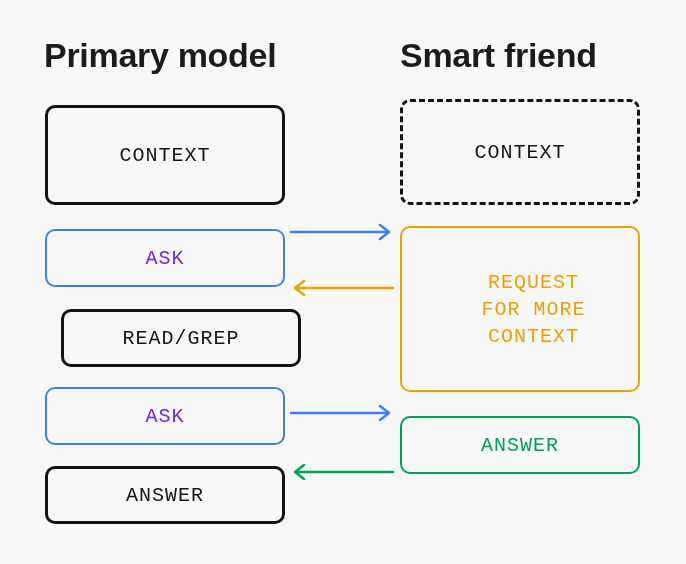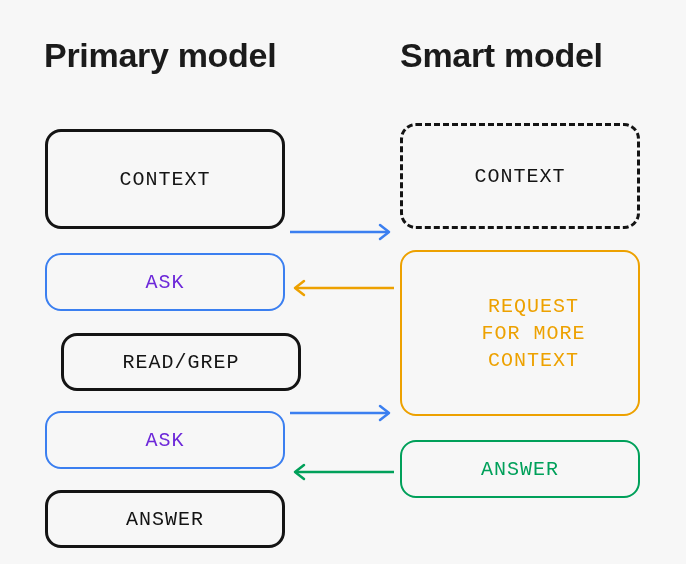--- a/index.html
+++ b/index.html
@@ -35,28 +35,27 @@
   #title-right { left: 400px; top: 38px; }
 
   
   .box {
     position: absolute;
     box-sizing: border-box;
     display: flex;
     align-items: center;
     justify-content: center;
     text-align: center;
-    border-radius: 16px;
+    border-radius: 10px;
     background: #f7f7f7;
     font-family: "Liberation Mono", "DejaVu Sans Mono", monospace;
     font-size: 20px;
     letter-spacing: 1px;
     line-height: 1.35;
     white-space: pre-line;
-    margin-top: 24px;
   }
 
   .box.solid-black {
     border: 3px solid #141414;
     color: #141414;
   }
   .box.dashed-black {
     border: 3px dashed #141414;
     color: #141414;
   }
@@ -95,21 +94,21 @@
   #arrow-request  { left: 290px; top: 278px; }
   #arrow-ask-2    { left: 290px; top: 403px; }
   #arrow-answer   { left: 290px; top: 462px; }
 </style>
 </head>
 <body>
 
 <div id="diagram">
 
   <div class="col-title" id="title-left">Primary model</div>
-  <div class="col-title" id="title-right">Smart model</div>
+  <div class="col-title" id="title-right">Smart friend</div>
 
   <div class="box solid-black" id="box-left-context">CONTEXT</div>
 
   <div class="box blue" id="box-left-ask-1">ASK</div>
 
   <div class="box solid-black" id="box-left-readgrep">READ/GREP</div>
 
   <div class="box blue" id="box-left-ask-2">ASK</div>
 
   <div class="box solid-black" id="box-left-answer">ANSWER</div>

